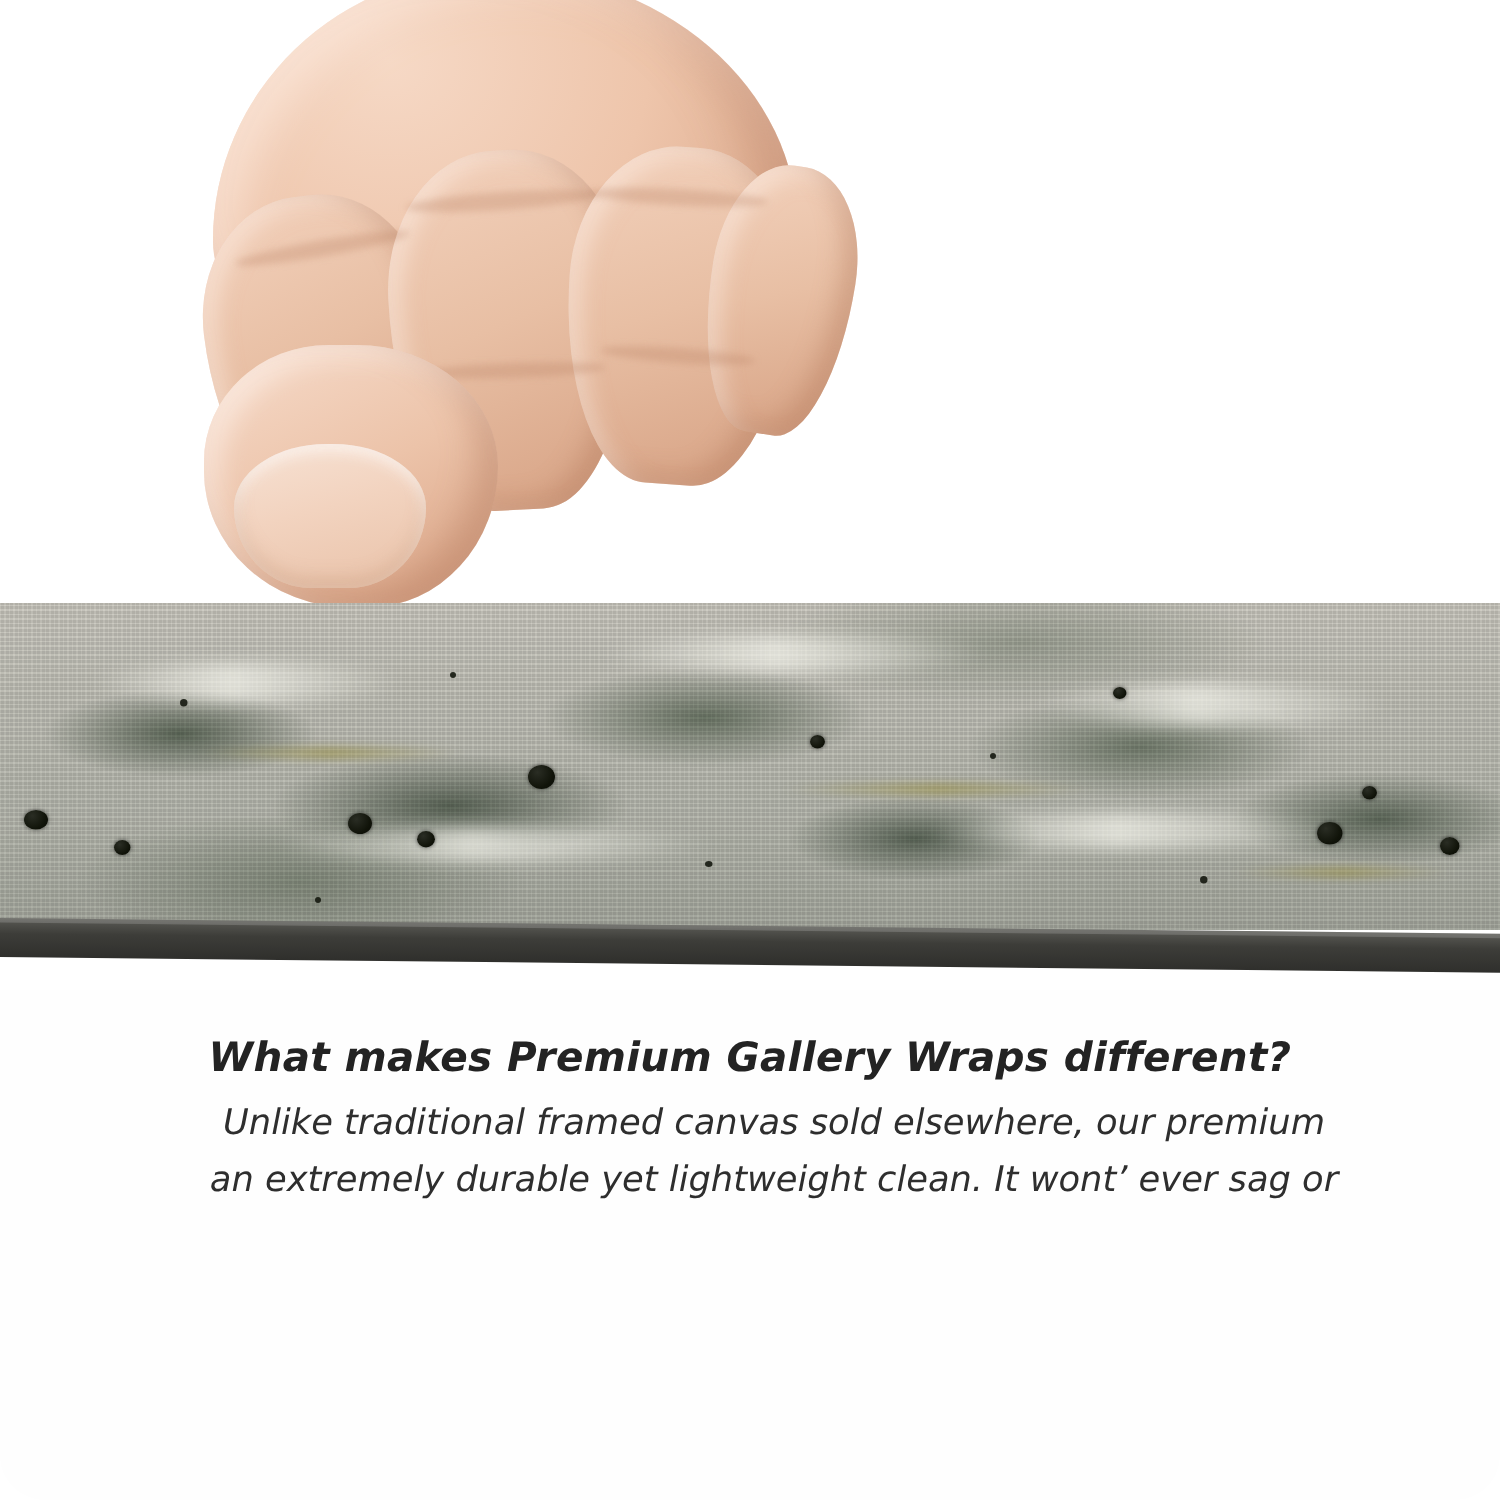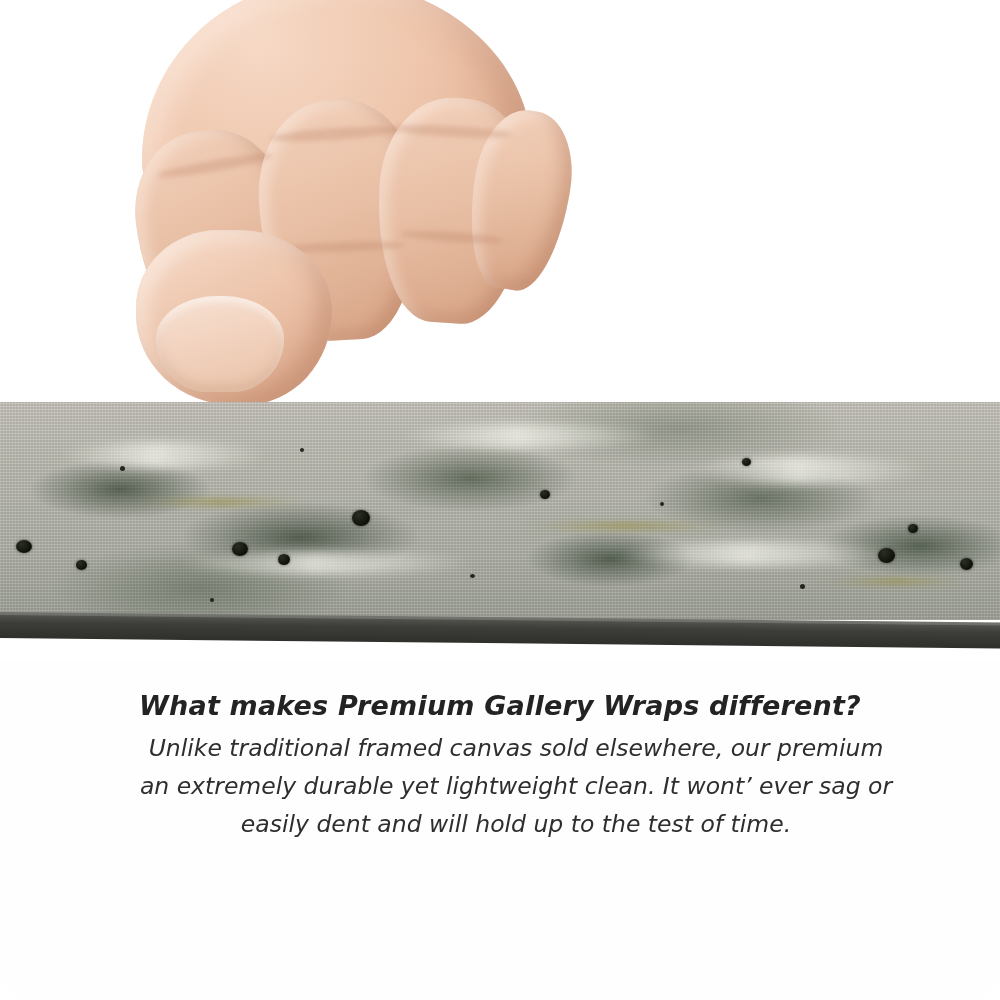--- a/index.html
+++ b/index.html
@@ -253,16 +253,15 @@
       <div class="speck" style="left:210px; top:196px; width:4px; height:4px;"></div>
     </div>
 
     <div class="canvas-side"></div>
   </div>
 
   <div class="caption">
     <div class="caption-heading">What makes Premium Gallery Wraps different?</div>
     <div class="caption-line">Unlike traditional framed canvas sold elsewhere, our premium</div>
     <div class="caption-line">an extremely durable yet lightweight clean. It wont’ ever sag or</div>
-    <div class="caption-line">easily dent and will hold up to the test of time.</div>
   </div>
 
 </div>
 
 </body></html>

